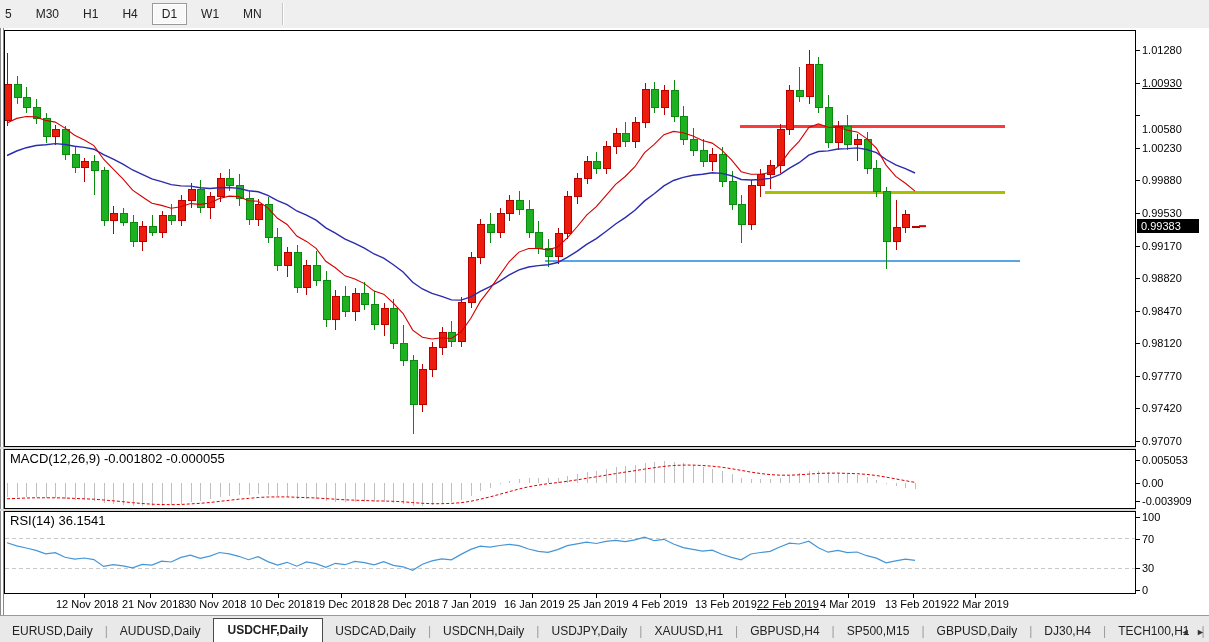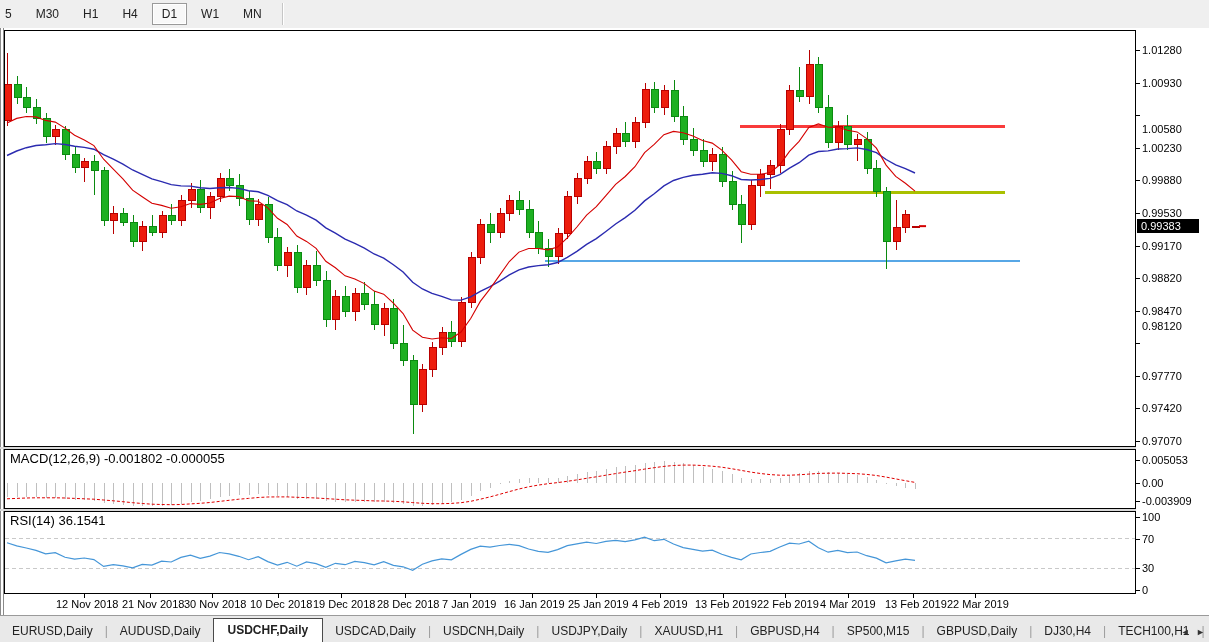--- a/index.html
+++ b/index.html
@@ -373,37 +373,37 @@
           <line x1="0" x2="1130" y1="26.9" y2="26.9" stroke="#c9c9c9" stroke-width="1" stroke-dasharray="4,3" shape-rendering="crispEdges"></line>
           <line x1="0" x2="1130" y1="56.1" y2="56.1" stroke="#c9c9c9" stroke-width="1" stroke-dasharray="4,3" shape-rendering="crispEdges"></line>
           <polyline points="2.0,30.8 11.7,33.8 21.3,36.0 31.0,38.4 40.6,41.9 50.3,40.7 60.0,45.3 69.6,47.2 79.3,46.0 88.9,47.6 98.6,54.4 108.3,52.7 117.9,53.8 127.6,55.9 137.2,52.4 146.9,53.1 156.6,49.2 166.2,50.0 175.9,45.4 185.5,43.2 195.2,46.4 204.9,44.1 214.5,40.5 224.2,41.9 233.8,44.3 243.5,47.7 253.2,44.6 262.8,49.6 272.5,53.0 282.1,50.3 291.8,54.2 301.5,49.9 311.1,51.6 320.8,55.4 330.4,51.3 340.1,52.7 349.8,49.4 359.4,50.7 369.1,52.8 378.7,49.7 388.4,53.3 398.1,54.8 407.7,58.3 417.4,52.3 427.0,48.9 436.7,46.8 446.4,47.8 456.0,42.4 465.7,37.4 475.3,34.2 485.0,35.2 494.7,33.5 504.3,32.3 514.0,33.7 523.6,37.0 533.3,39.3 543.0,40.4 552.6,37.6 562.3,33.6 571.9,31.8 581.6,30.2 591.3,31.5 600.9,29.4 610.6,28.3 620.2,29.7 629.9,27.9 639.6,25.2 649.2,28.7 658.9,27.3 668.5,32.0 678.2,35.6 687.9,37.4 697.5,39.1 707.2,38.1 716.8,42.3 726.5,45.3 736.2,47.8 745.8,42.0 755.5,40.5 765.1,39.3 774.8,35.0 784.5,31.1 794.1,32.0 803.8,29.2 813.4,35.7 823.1,40.2 832.8,38.4 842.4,40.7 852.1,40.0 861.7,43.7 871.4,46.1 881.1,50.9 890.7,48.9 900.4,47.1 910.0,48.3" fill="none" stroke="#4596d8" stroke-width="1.2"></polyline>
         </svg>
       </div>
 
     <div id="axis-layer">
         <div class="axis-tick" style="top: 22px;"></div>
         <div class="axis-label" style="top: 16px;">1.01280</div>
         <div class="axis-tick" style="top: 55px;"></div>
-        <div class="axis-label" style="top: 49px;">1.00930</div>
+        <div class="axis-label" style="top: 49px; text-decoration: underline;">1.00930</div>
         <div class="axis-tick" style="top: 87px;"></div>
         <div class="axis-label" style="top: 95px;">1.00580</div>
         <div class="axis-tick" style="top: 120px;"></div>
         <div class="axis-label" style="top: 114px;">1.00230</div>
         <div class="axis-tick" style="top: 152px;"></div>
         <div class="axis-label" style="top: 146px;">0.99880</div>
         <div class="axis-tick" style="top: 185px;"></div>
         <div class="axis-label" style="top: 179px;">0.99530</div>
         <div class="axis-tick" style="top: 218px;"></div>
         <div class="axis-label" style="top: 212px;">0.99170</div>
         <div class="axis-tick" style="top: 250px;"></div>
         <div class="axis-label" style="top: 244px;">0.98820</div>
         <div class="axis-tick" style="top: 283px;"></div>
         <div class="axis-label" style="top: 277px;">0.98470</div>
         <div class="axis-tick" style="top: 315px;"></div>
-        <div class="axis-label" style="top: 292px;">0.98120</div>
+        <div class="axis-label" style="top: 309px;">0.98120</div>
         <div class="axis-tick" style="top: 348px;"></div>
         <div class="axis-label" style="top: 342px;">0.97770</div>
         <div class="axis-tick" style="top: 380px;"></div>
         <div class="axis-label" style="top: 374px;">0.97420</div>
         <div class="axis-tick" style="top: 413px;"></div>
         <div class="axis-label" style="top: 407px;">0.97070</div>
         <div class="axis-tick" style="top: 432px;"></div>
         <div class="axis-label" style="top: 426px;">0.005053</div>
         <div class="axis-tick" style="top: 455px;"></div>
         <div class="axis-label" style="top: 449px;">0.00</div>
@@ -437,21 +437,21 @@
         <div class="date-label" style="left: 388px;">7 Jan 2019</div>
         <div class="date-tick" style="left: 478px;"></div>
         <div class="date-label" style="left: 450px;">16 Jan 2019</div>
         <div class="date-tick" style="left: 542px;"></div>
         <div class="date-label" style="left: 514px;">25 Jan 2019</div>
         <div class="date-tick" style="left: 606px;"></div>
         <div class="date-label" style="left: 578px;">4 Feb 2019</div>
         <div class="date-tick" style="left: 669px;"></div>
         <div class="date-label" style="left: 641px;">13 Feb 2019</div>
         <div class="date-tick" style="left: 731px;"></div>
-        <div class="date-label" style="left: 703px;">22 Feb 2019</div>
+        <div class="date-label" style="left: 703px; text-decoration: underline;">22 Feb 2019</div>
         <div class="date-tick" style="left: 794px;"></div>
         <div class="date-label" style="left: 766px;">4 Mar 2019</div>
         <div class="date-tick" style="left: 859px;"></div>
         <div class="date-label" style="left: 831px;">13 Feb 2019</div>
         <div class="date-tick" style="left: 921px;"></div>
         <div class="date-label" style="left: 893px;">22 Mar 2019</div>
       </div>
   </div>
 
   <div id="tabbar">

